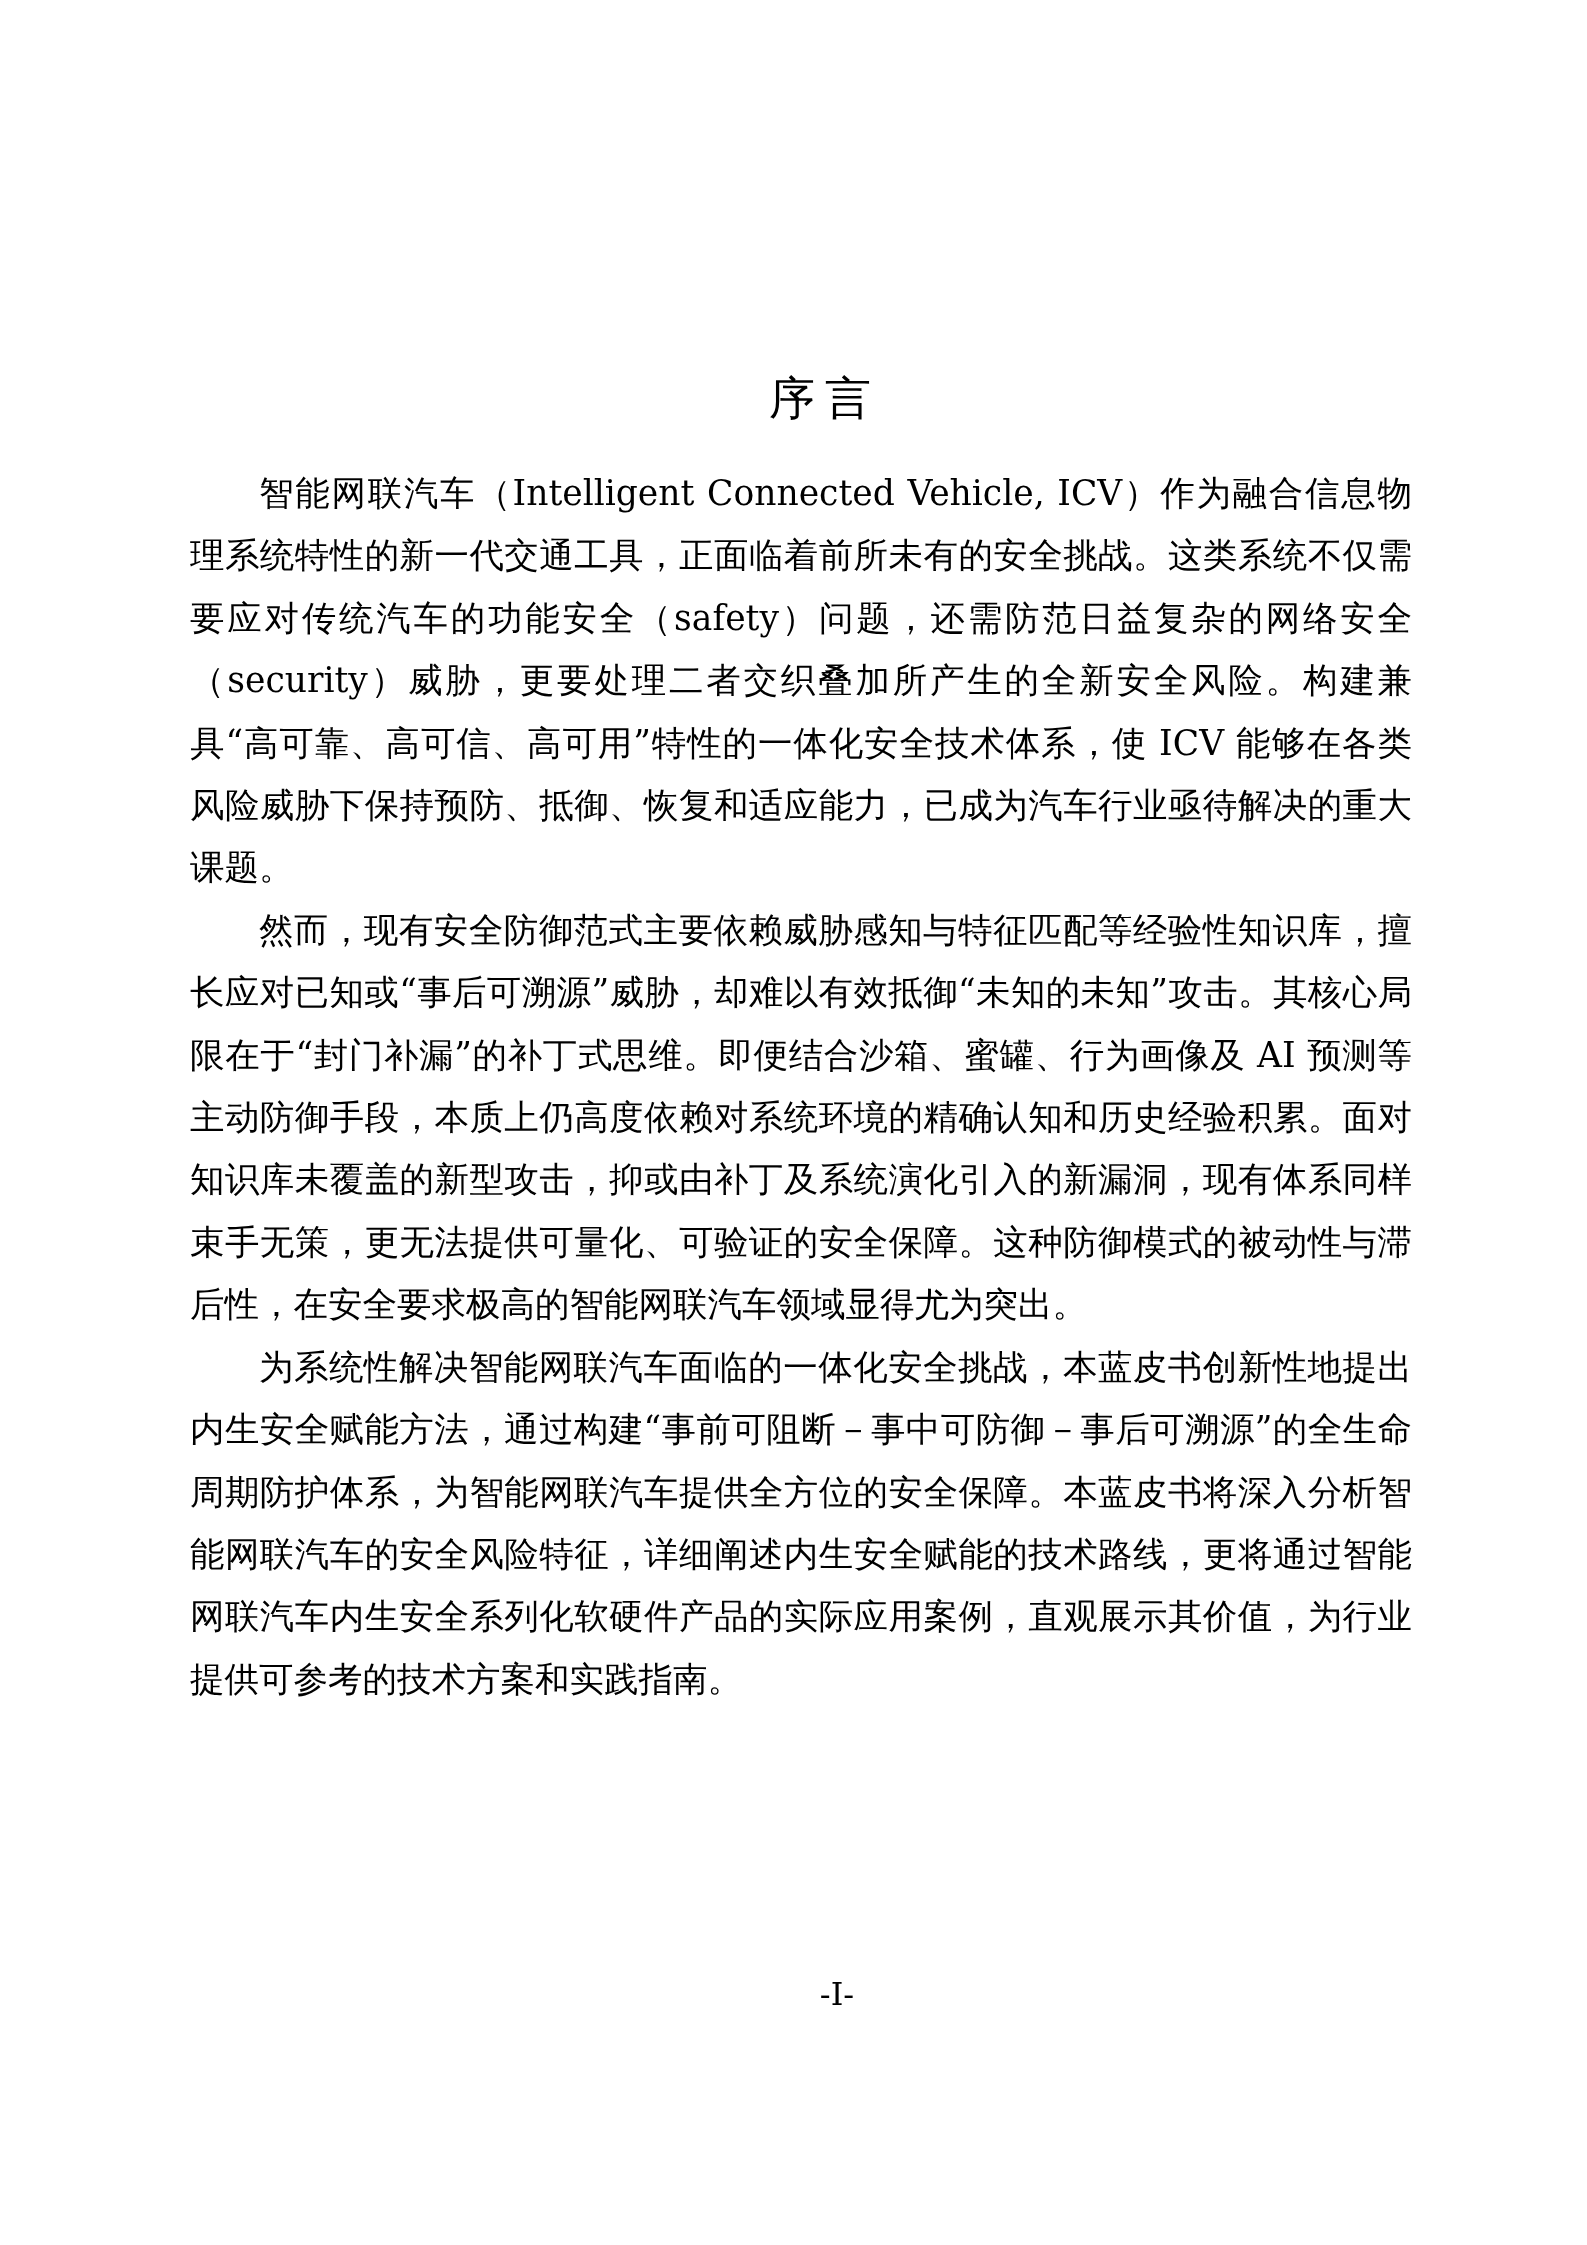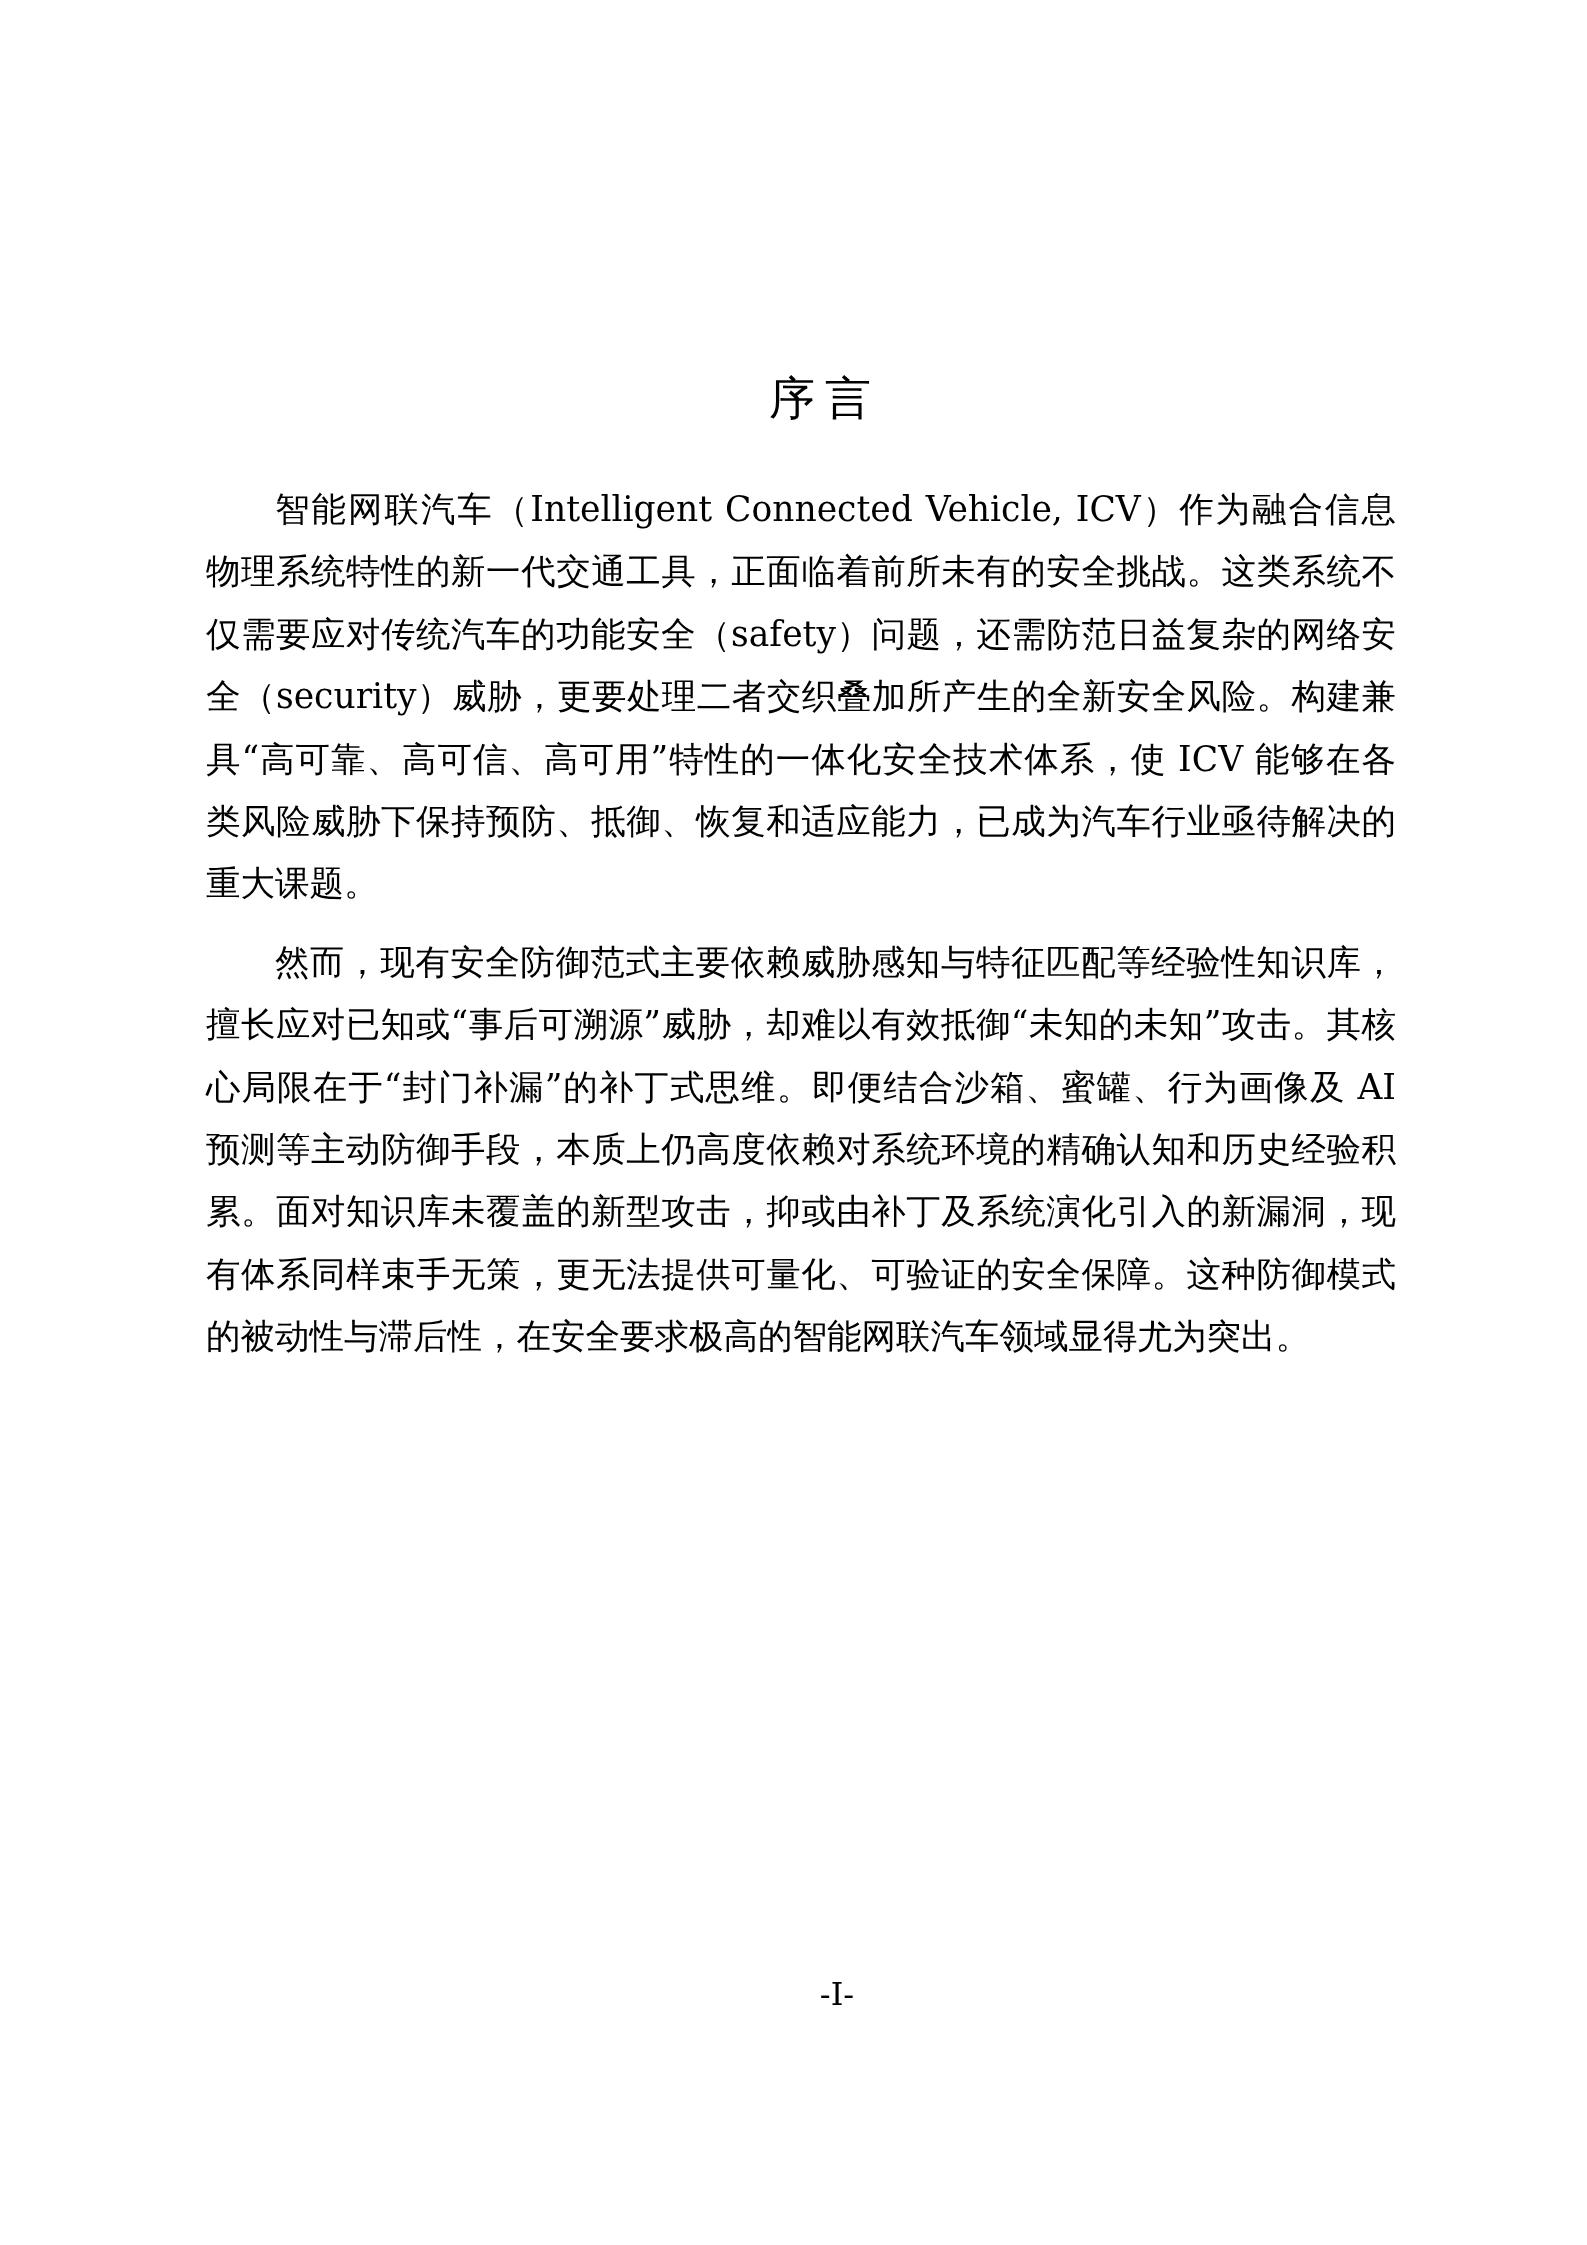--- a/index.html
+++ b/index.html
@@ -1,28 +1,29 @@
 <!DOCTYPE html>
 <html><head>
 <meta charset="utf-8">
 <style>
   html, body { margin:0; padding:0; background:#ffffff; }
   body { width:1587px; height:2245px; position:relative; overflow:hidden;
          font-family:"DejaVu Serif", serif; color:#000; }
   .title { position:absolute; top:368px; left:0; width:1650px; text-align:center;
            font-family:"DejaVu Sans", sans-serif; font-size:46px; letter-spacing:10px; }
   .content { position:absolute; top:462px; left:190px; width:1222px; }
-  .para { margin:16px; font-size:34.5px; line-height:62.4px; text-indent:2em;
+  .para { margin:0; font-size:34.5px; line-height:62.4px; text-indent:2em;
           text-align:justify; text-align-last:left; }
   .pagenum { position:absolute; top:1975px; left:0; width:1674px; text-align:center;
              font-size:32px; font-family:"DejaVu Serif", serif; }
 </style>
 </head>
 <body>
 
 <h1 class="title" style="margin:0;font-weight:normal;">序言</h1>
 
 <div class="content">
   <p class="para">智能网联汽车（Intelligent Connected Vehicle, ICV）作为融合信息物理系统特性的新一代交通工具，正面临着前所未有的安全挑战。这类系统不仅需要应对传统汽车的功能安全（safety）问题，还需防范日益复杂的网络安全（security）威胁，更要处理二者交织叠加所产生的全新安全风险。构建兼具“高可靠、高可信、高可用”特性的一体化安全技术体系，使 ICV 能够在各类风险威胁下保持预防、抵御、恢复和适应能力，已成为汽车行业亟待解决的重大课题。</p>
   <p class="para">然而，现有安全防御范式主要依赖威胁感知与特征匹配等经验性知识库，擅长应对已知或“事后可溯源”威胁，却难以有效抵御“未知的未知”攻击。其核心局限在于“封门补漏”的补丁式思维。即便结合沙箱、蜜罐、行为画像及 AI 预测等主动防御手段，本质上仍高度依赖对系统环境的精确认知和历史经验积累。面对知识库未覆盖的新型攻击，抑或由补丁及系统演化引入的新漏洞，现有体系同样束手无策，更无法提供可量化、可验证的安全保障。这种防御模式的被动性与滞后性，在安全要求极高的智能网联汽车领域显得尤为突出。</p>
+  <p class="para">为系统性解决智能网联汽车面临的一体化安全挑战，本蓝皮书创新性地提出内生安全赋能方法，通过构建“事前可阻断－事中可防御－事后可溯源”的全生命周期防护体系，为智能网联汽车提供全方位的安全保障。本蓝皮书将深入分析智能网联汽车的安全风险特征，详细阐述内生安全赋能的技术路线，更将通过智能网联汽车内生安全系列化软硬件产品的实际应用案例，直观展示其价值，为行业提供可参考的技术方案和实践指南。</p>
 </div>
 
 <div class="pagenum">-I-</div>
 
 </body></html>

